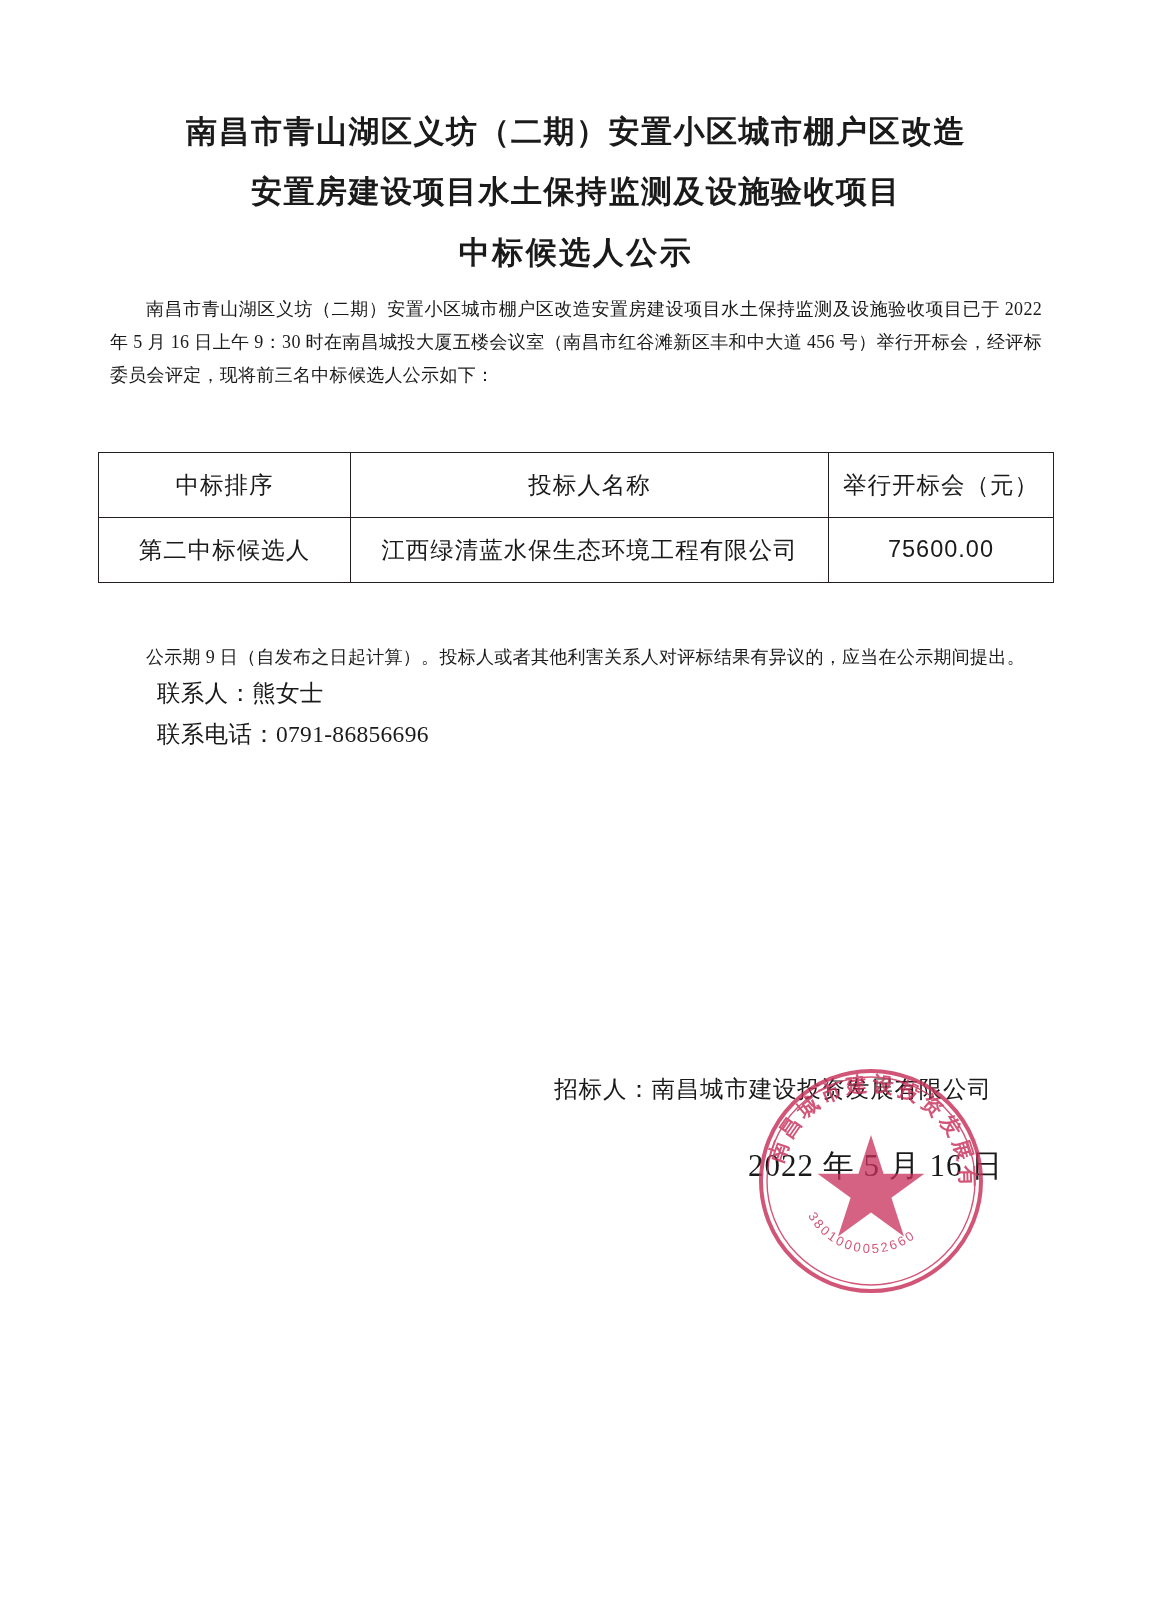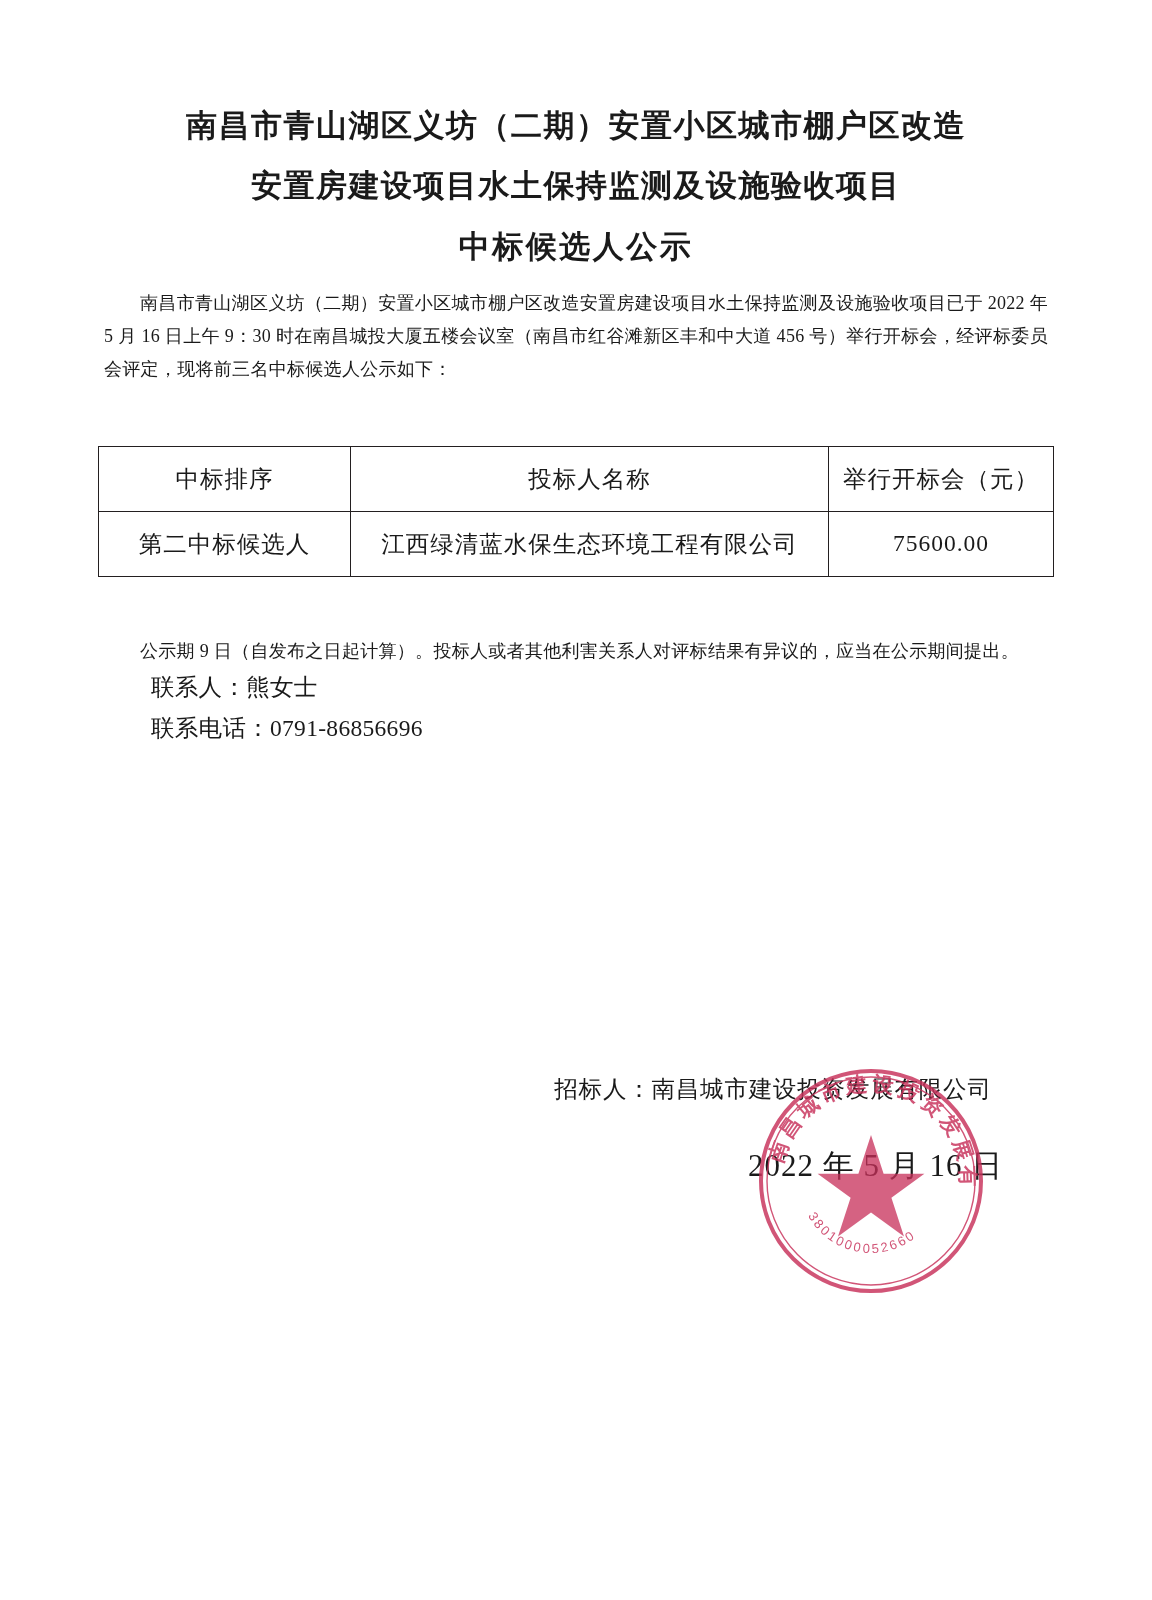--- a/index.html
+++ b/index.html
@@ -11,21 +11,21 @@
     width: 1152px;
     height: 1600px;
     position: relative;
     font-family: "Liberation Serif", serif;
     color: #1a1a1a;
     overflow: hidden;
   }
   .page {
     position: absolute;
     inset: 0;
-    padding: 0;
+    padding: 6px;
   }
 
   
   .title-block {
     margin: 96px 70px 0 70px;
     text-align: center;
   }
   .title-line {
     font-size: 31px;
     font-weight: bold;
@@ -62,21 +62,21 @@
     table-layout: fixed;
   }
   table.bid-table td, table.bid-table th {
     border: 1.4px solid #231f20;
     text-align: center;
     vertical-align: middle;
     font-size: 23.5px;
     font-weight: normal;
     height: 62px;
     letter-spacing: 1px;
-    font-family: Liberation Serif, serif;
+    font-family: Liberation Sans, sans-serif;
   }
   col.c1 { width: 252px; }
   col.c2 { width: 478px; }
   col.c3 { width: 225px; }
   .num-cell {
     font-family: "Liberation Serif", serif;
     letter-spacing: 0.5px;
   }
 
   

